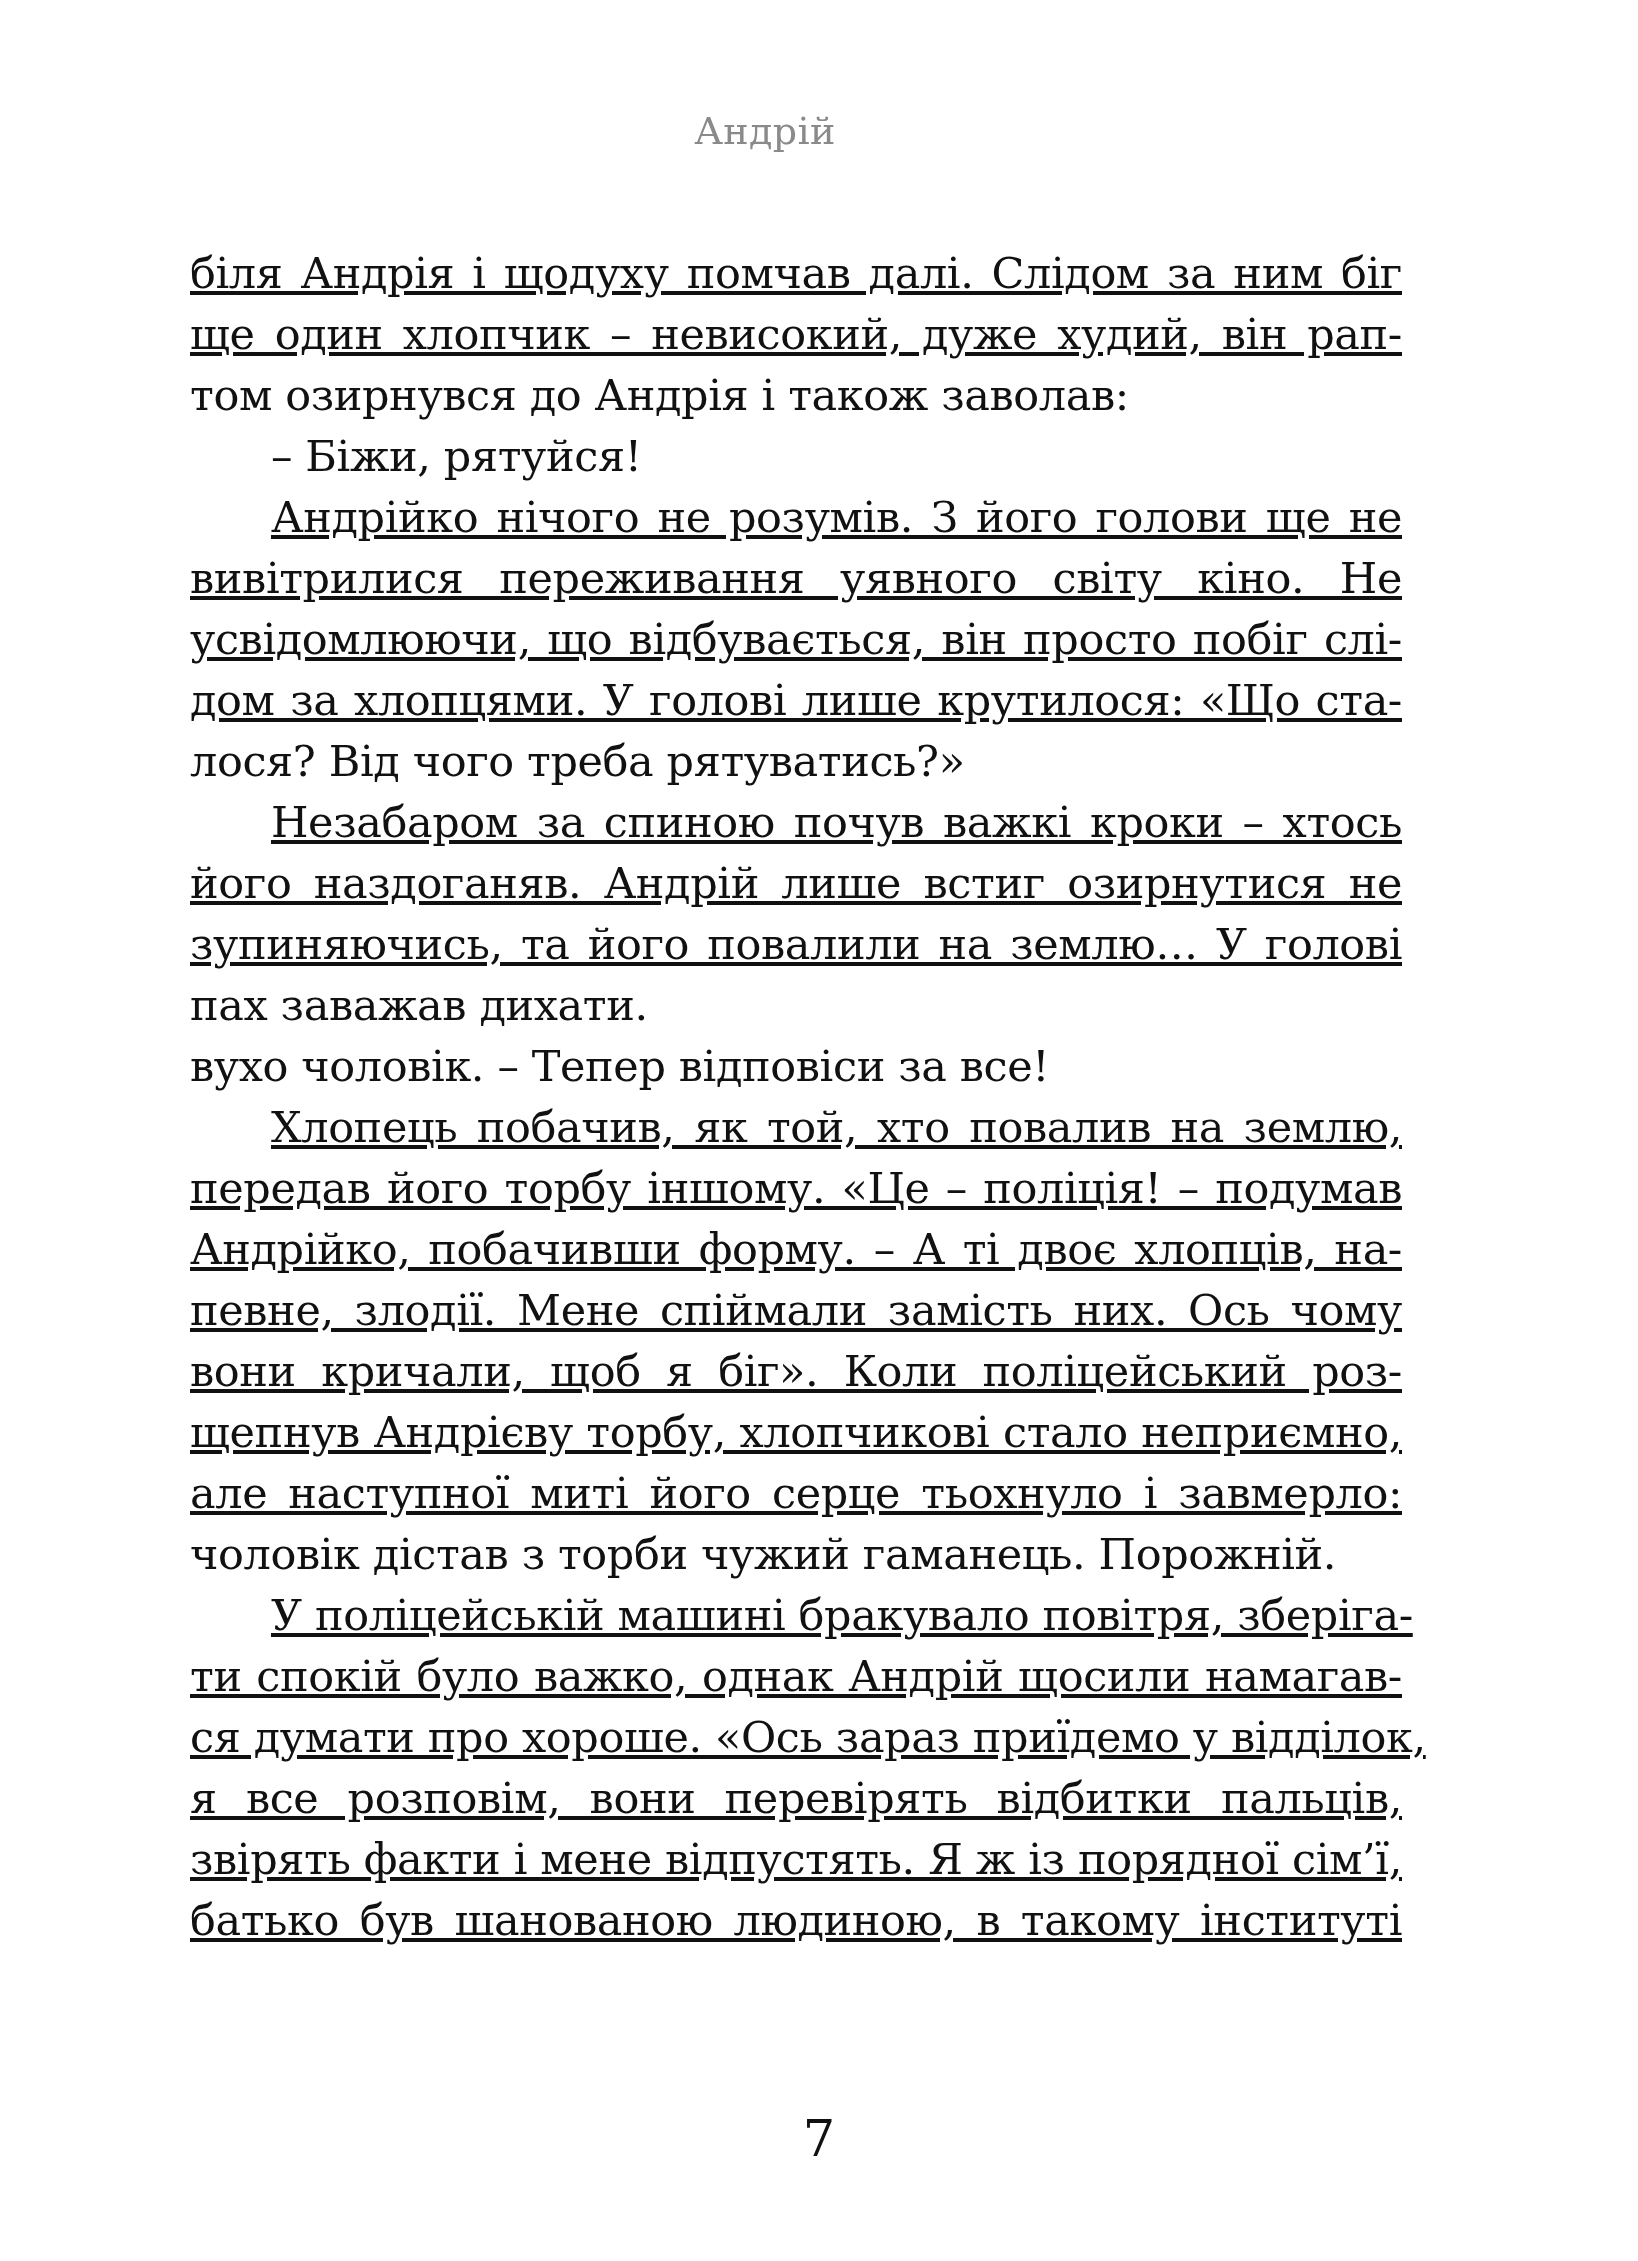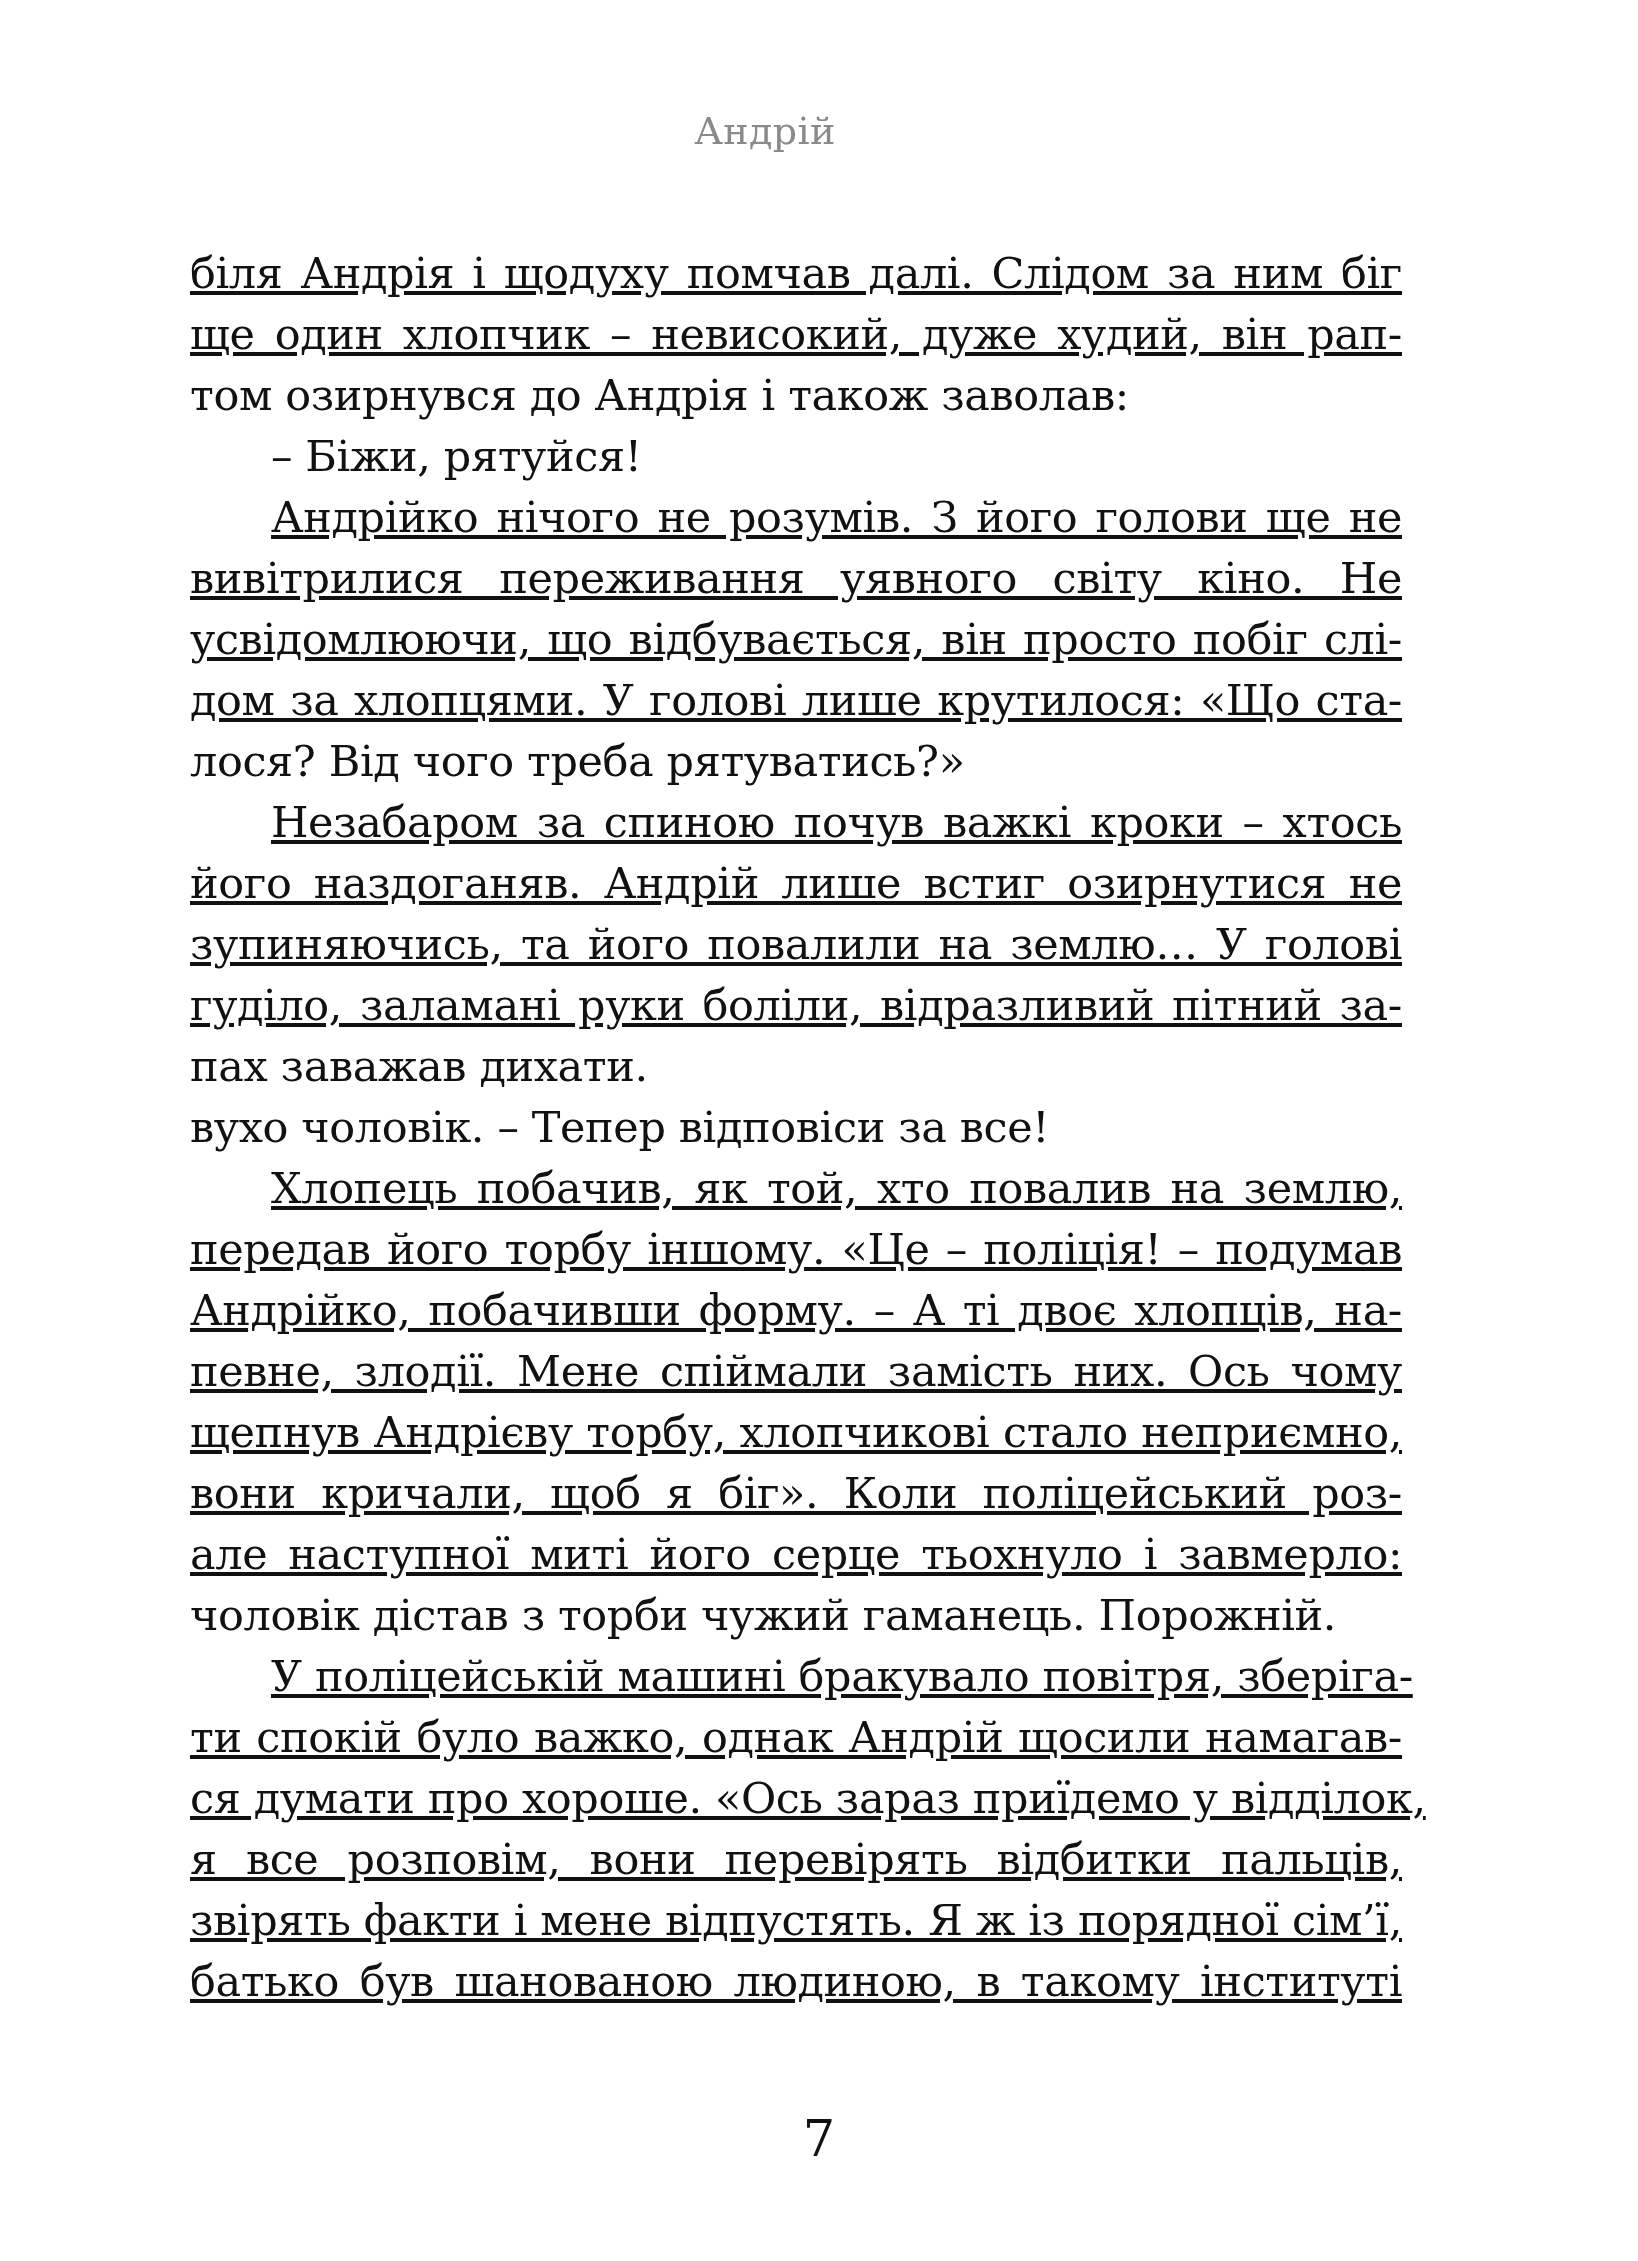--- a/index.html
+++ b/index.html
@@ -70,29 +70,28 @@
       <span class="line">том озирнувся до Андрія і також заволав:</span>
       <span class="line indent">– Біжи, рятуйся!</span>
       <span class="line justify indent">Андрійко нічого не розумів. З його голови ще не</span>
       <span class="line justify">вивітрилися переживання уявного світу кіно. Не</span>
       <span class="line justify">усвідомлюючи, що відбувається, він просто побіг слі-</span>
       <span class="line justify">дом за хлопцями. У голові лише крутилося: «Що ста-</span>
       <span class="line">лося? Від чого треба рятуватись?»</span>
       <span class="line justify indent">Незабаром за спиною почув важкі кроки – хтось</span>
       <span class="line justify">його наздоганяв. Андрій лише встиг озирнутися не</span>
       <span class="line justify">зупиняючись, та його повалили на землю… У голові</span>
-      <span class="line justify">гуділо, заламані руки боліли, відразливий пітний за-</span>
       <span class="line">пах заважав дихати.</span>
       <span class="line">вухо чоловік. – Тепер відповіси за все!</span>
       <span class="line justify indent">Хлопець побачив, як той, хто повалив на землю,</span>
       <span class="line justify">передав його торбу іншому. «Це – поліція! – подумав</span>
       <span class="line justify">Андрійко, побачивши форму. – А ті двоє хлопців, на-</span>
       <span class="line justify">певне, злодії. Мене спіймали замість них. Ось чому</span>
+      <span class="line justify">вони кричали, щоб я біг». Коли поліцейський роз-</span>
       <span class="line justify">щепнув Андрієву торбу, хлопчикові стало неприємно,</span>
-      <span class="line justify">вони кричали, щоб я біг». Коли поліцейський роз-</span>
       <span class="line justify">але наступної миті його серце тьохнуло і завмерло:</span>
       <span class="line">чоловік дістав з торби чужий гаманець. Порожній.</span>
       <span class="line justify indent">У поліцейській машині бракувало повітря, зберіга-</span>
       <span class="line justify">ти спокій було важко, однак Андрій щосили намагав-</span>
       <span class="line justify">ся думати про хороше. «Ось зараз приїдемо у відділок,</span>
       <span class="line justify">я все розповім, вони перевірять відбитки пальців,</span>
       <span class="line justify">звірять факти і мене відпустять. Я ж із порядної сім’ї,</span>
       <span class="line justify">батько був шанованою людиною, в такому інституті</span>
     </div>
 

